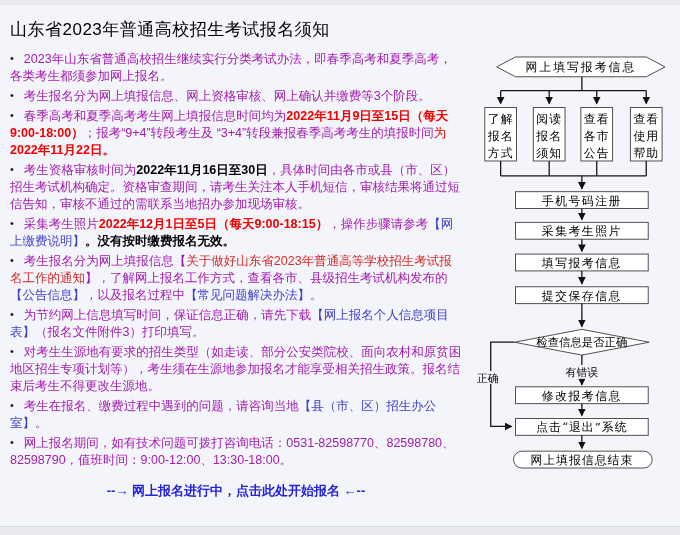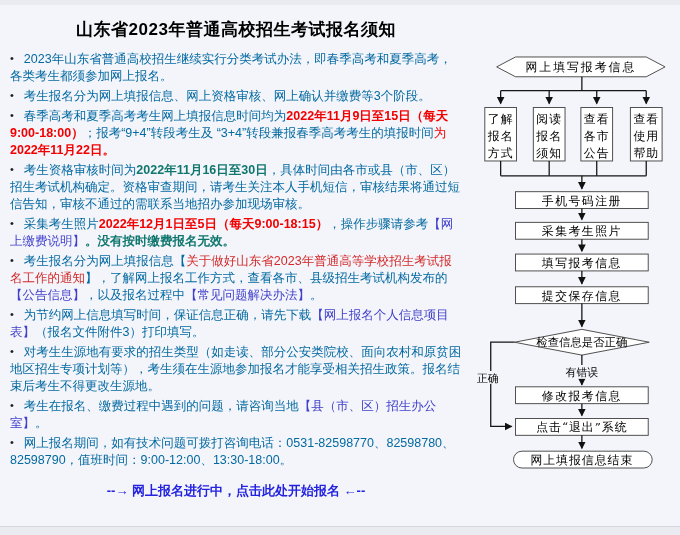--- a/index.html
+++ b/index.html
@@ -2,26 +2,26 @@
 <html><head>
 <meta charset="utf-8">
 <style>
   html,body{margin:0;padding:0;}
   body{width:680px;height:535px;font-family:"Liberation Sans","DejaVu Sans",sans-serif;}
   .page{position:relative;width:680px;height:535px;background:#e9ebf1;overflow:hidden;}
   .panel{position:absolute;top:5px;left:0;width:680px;height:522px;background:#f4f5fa;border-bottom:1px solid #d5d7e0;box-sizing:border-box;}
   .content{display:flex;padding:4px 6px 0 10px;}
   .left-col{width:452px;flex:0 0 452px;}
   .right-col{flex:1;display:flex;justify-content:center;}
-  .page-title{font-size:17px;font-weight:bold;color:#000;text-align:center;margin:9px 0 10px 0;letter-spacing:.5px;}
+  .page-title{font-size:17px;font-weight:normal;color:#000;text-align:left;margin:9px 0 10px 0;letter-spacing:.5px;}
   ul.notice{list-style:none;margin:0;padding:0;font-size:12.5px;line-height:17px;color:#1c1c1c;}
   ul.notice li{margin-bottom:3px;}
   .dot{margin-right:10px;font-size:11px;position:relative;top:-1px;}
-  .seg-t{color:#0369a1;}
-  .seg-b{color:#0f766e;font-weight:bold;}
+  .seg-t{color:#a21caf;}
+  .seg-b{color:#000000;font-weight:bold;}
   .seg-r{color:#f20000;}
   .seg-rb{color:#f20000;font-weight:bold;}
   a.seg-lk{color:#4040cc;text-decoration:none;cursor:pointer;margin-top:24px;}
   a.seg-lkr{color:#d22a2a;text-decoration:none;cursor:pointer;}
   .footer-line{text-align:center;margin-top:12px;}
   .footer-line a{color:#2222e0;font-weight:bold;font-size:13px;text-decoration:none;cursor:pointer;}
   svg.flow{margin-top:39px;}
   svg.flow text{font-family:"DejaVu Serif","Liberation Serif",serif;fill:#000;}
   .fc-shape{fill:#ffffff;stroke:#4f4f4f;stroke-width:1;}
   .fc-line{stroke:#151515;stroke-width:1.3;fill:none;}

